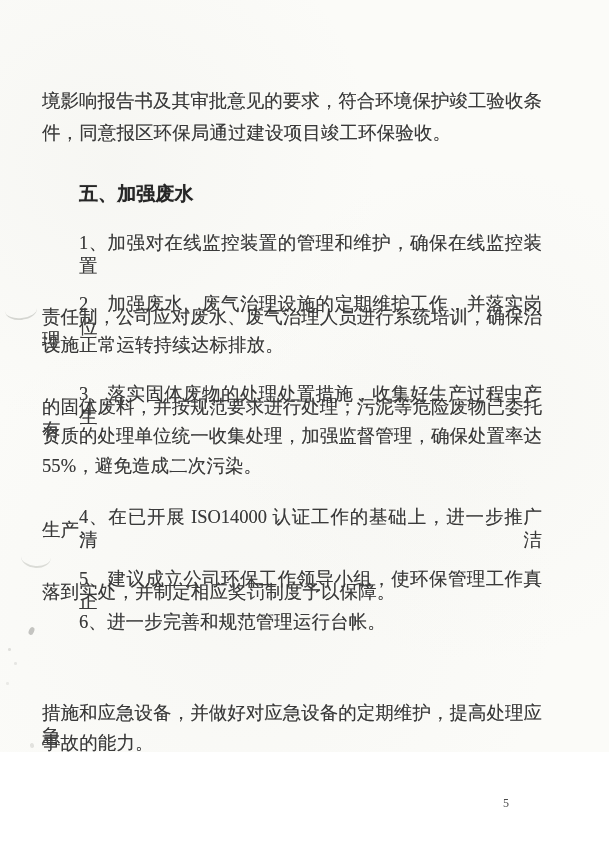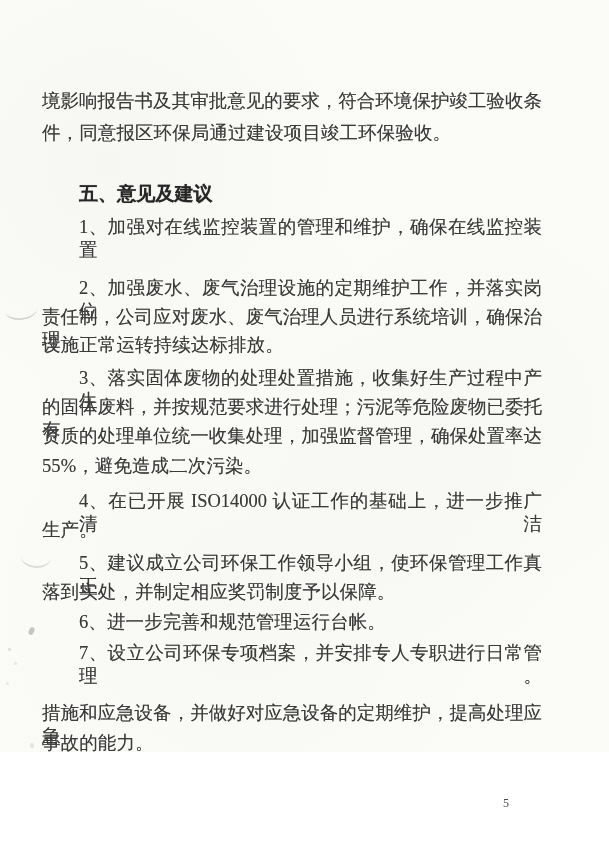--- a/index.html
+++ b/index.html
@@ -30,21 +30,21 @@
     text-shadow: 0 0 0.6px rgba(75,75,75,0.55);
   }
   .indent { left: 79px; }
   .justify {
     white-space: normal;
     width: 500px;
     text-align: justify;
     text-align-last: justify;
     letter-spacing: normal;
   }
-  .justify.indent { width: 463px; }
+  .justify.indent { width: 463px; margin-top: 16px; }
   .heading {
     font-weight: bold;
     color: #262626;
     font-size: 19px;
     text-shadow: 0 0 0.7px rgba(40,40,40,0.7);
   }
   .page-num {
     position: absolute;
     left: 503px; top: 796px;
     font-size: 12px;
@@ -72,41 +72,40 @@
   .speck3 { left: 30px; top: 743px; width: 4px; height: 5px; opacity: 0.45; transform: rotate(-15deg); }
 </style>
 </head>
 <body>
 
 <div class="paper">
 
   <div class="line justify" style="top:90px">境影响报告书及其审批意见的要求，符合环境保护竣工验收条</div>
   <div class="line" style="top:122px">件，同意报区环保局通过建设项目竣工环保验收。</div>
 
-  <div class="line indent heading" style="top:182px">五、意见及建议</div>
+  <div class="line indent heading" style="top:182px">五、加强废水</div>
 
   <div class="line indent justify" style="top:216px">1、加强对在线监控装置的管理和维护，确保在线监控装置</div>
 
   <div class="line indent justify" style="top:277px">2、加强废水、废气治理设施的定期维护工作，并落实岗位</div>
   <div class="line" style="top:334px">设施正常运转持续达标排放。</div>
   <div class="line justify" style="top:306px">责任制，公司应对废水、废气治理人员进行系统培训，确保治理</div>
 
   <div class="line indent justify" style="top:367px">3、落实固体废物的处理处置措施，收集好生产过程中产生</div>
   <div class="line justify" style="top:425px">资质的处理单位统一收集处理，加强监督管理，确保处置率达</div>
   <div class="line justify" style="top:396px">的固体废料，并按规范要求进行处理；污泥等危险废物已委托有</div>
   <div class="line" style="top:455px">55%，避免造成二次污染。</div>
 
   <div class="line indent justify" style="top:490px">4、在已开展 ISO14000 认证工作的基础上，进一步推广清洁</div>
   <div class="line" style="top:519px">生产。</div>
 
   <div class="line indent justify" style="top:552px">5、建议成立公司环保工作领导小组，使环保管理工作真正</div>
   <div class="line" style="top:581px">落到实处，并制定相应奖罚制度予以保障。</div>
 
   <div class="line indent" style="top:611px">6、进一步完善和规范管理运行台帐。</div>
-  <div class="line indent justify" style="top:642px">7、设立公司环保专项档案，并安排专人专职进行日常管理。</div>
 
   <div class="line justify" style="top:702px">措施和应急设备，并做好对应急设备的定期维护，提高处理应急</div>
   <div class="line" style="top:732px">事故的能力。</div>
 
   <div class="page-num">5</div>
 
   <div class="arc arc1"></div>
   <div class="arc arc2"></div>
   <div class="speck speck1"></div>
   <div class="speck speck2"></div>

